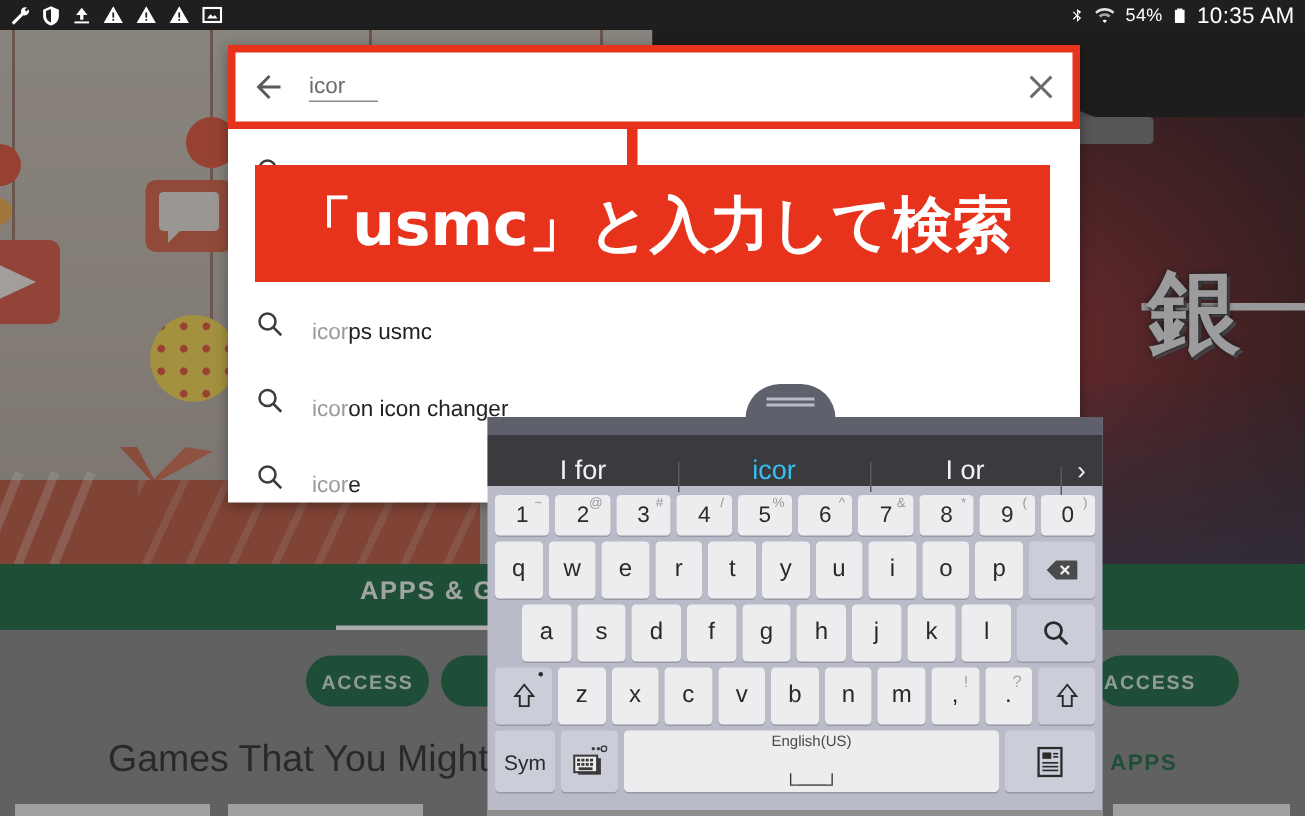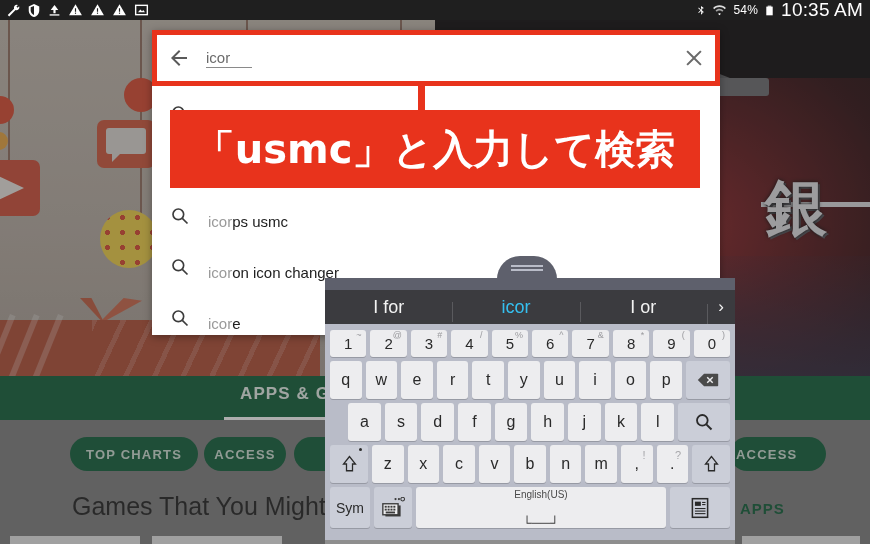--- a/index.html
+++ b/index.html
@@ -81,21 +81,21 @@
   #scrim { position:absolute; left:0; top:20px; width:870px; height:524px;
     background: rgba(60,60,60,0.42); }
 
   
   #statusbar {
     position:absolute; left:0; top:0; width:870px; height:20px;
     background:#1f1f1f; color:#fff; display:flex; align-items:center;
   }
   .sb-left { display:flex; align-items:center; gap:7px; padding-left:6px; }
   .sb-right { margin-left:auto; display:flex; align-items:center; gap:6px; padding-right:7px; }
-  .sb-time { font-size:19px; letter-spacing:0.2px; }
+  .sb-time { font-size:15px; letter-spacing:0.2px; }
   .sb-batt { font-size:12px; letter-spacing:0.2px; }
 
   
   #searchpanel {
     position:absolute; left:152px; top:30px; width:568px; height: 305px;
     background:#ffffff; box-shadow: 0 2px 8px rgba(0,0,0,0.35);
   }
   #searchbar {
     position:absolute; left:152px; top:30px; width:568px; height:56px;
     background:#fff; display:flex; align-items:center;
@@ -140,21 +140,21 @@
     background:#5e606c; border-radius: 30px 30px 0 0;
   }
   #kb-handle i { position:absolute; left:14px; width:32px; height:2px; background:#b9bcc8; }
   #kb-handle i.a { top:9px; }
   #kb-handle i.b { top:13px; }
 
   #kb-topgap { position:absolute; left:0; top:0; width:410px; height:12px; background:#5e606c; }
 
   #kb-suggest {
     position:absolute; left:0; top:12px; width:410px; height:34px;
-    background:#3b3b3f; display:flex; align-items:center;
+    background:#3b3b3f; display:flex; align-items:flex-end;
   }
   .kbs { flex:1; text-align:center; font-size:18px; color:#f2f2f2; position:relative; }
   .kbs.sel { color:#35c0f0; }
   .kbs + .kbs::before {
     content:""; position:absolute; left:0; top:5px; height:20px; width:1px; background:#5a5a5e;
   }
   .kbs-more { width:28px; text-align:center; color:#f2f2f2; font-size:17px; position:relative; }
   .kbs-more::before { content:""; position:absolute; left:0; top:7px; height:20px; width:1px; background:#5a5a5e; }
 
   #kb-keys { position:absolute; left:0; top:46px; width:410px; height:220px; padding: 4px 3px 3px 3px; }
@@ -276,21 +276,20 @@
       <div class="sw-kanji-bar" style="left:326px; top:182px; width:110px;"></div>
       <div class="sw-kanji" style="left:330px; top:146px;">銀</div>
     </div>
 
     <div class="greenbar">
       <div class="greenbar-tab" style="left:240px;">APPS &amp; G</div>
       <div class="tab-underline" style="left:224px; width:230px;"></div>
     </div>
 
     <div class="chip-row">
-      <div class="chip" style="left:70px; width:128px;">TOP CHARTS</div>
       <div class="chip" style="left:204px; width:82px;">ACCESS</div>
       <div class="chip" style="left:294px; width:86px;">C</div>
       <div class="chip" style="left:730px; width:96px; justify-content:flex-start; padding-left:6px;">ACCESS</div>
     </div>
 
     <div class="section-head">Games That You Might L</div>
     <div class="more-link">APPS</div>
 
     <div class="card-strip">
       <div class="mini-card" style="left:10px; width:130px;"></div>

